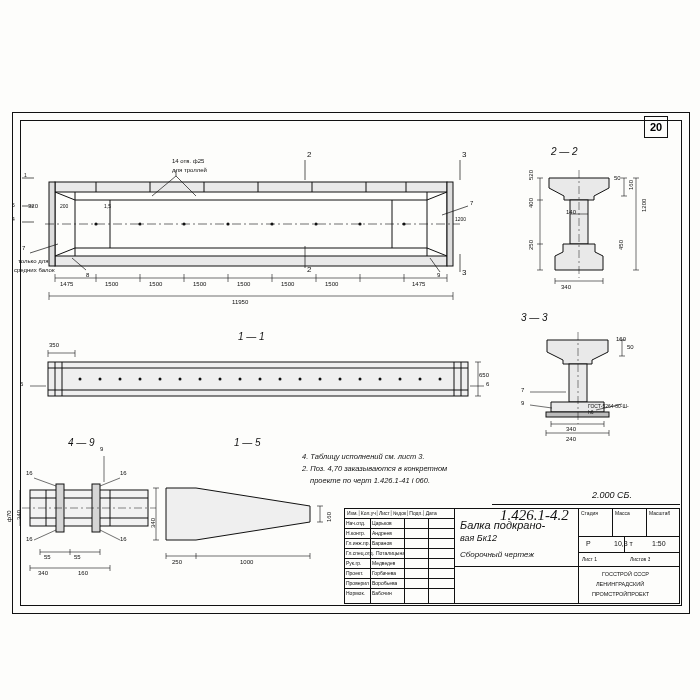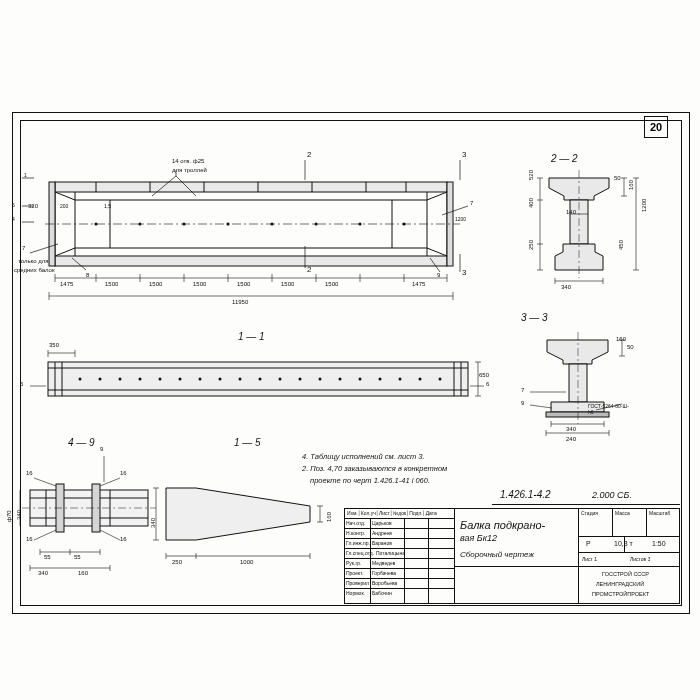--- a/index.html
+++ b/index.html
@@ -199,21 +199,21 @@
       <line x1="475" y1="396" x2="481" y2="396"></line>
       <line x1="30" y1="386" x2="46" y2="386"></line>
       <line x1="470" y1="386" x2="484" y2="386"></line>
     </g>
   </svg>
   <div class="dim" style="left:49px;top:342px;">350</div>
   <div class="dim" style="left:479px;top:372px;">650</div>
   <div class="txt small" style="left:20px;top:381px;">6</div>
   <div class="txt small" style="left:486px;top:381px;">6</div>
 
-  <div class="txt big it" style="left:551px;top:146px;margin-top:7px;">2 — 2</div>
+  <div class="txt big it" style="left:551px;top:146px;">2 — 2</div>
   <svg width="700" height="700">
     <g stroke="#111" fill="#e9e9e9" stroke-width="1">
 
       <path d="M549,178 L609,178 L609,188 L594,196 L594,200 L564,200 L564,196 L549,188 Z"></path>
 
       <rect x="570" y="200" width="18" height="44"></rect>
 
       <path d="M563,244 L595,244 L595,252 L603,256 L603,270 L555,270 L555,256 L563,252 Z"></path>
     </g>
     <g stroke="#111" stroke-width="0.6" fill="none">
@@ -352,21 +352,21 @@
   <div class="vline" style="left:454px;top:508px;height:96px;"></div>
   <div class="vline" style="left:578px;top:508px;height:96px;"></div>
   <div class="vline" style="left:612px;top:508px;height:28px;"></div>
   <div class="vline" style="left:646px;top:508px;height:28px;"></div>
   <div class="hline" style="left:578px;top:536px;width:102px;"></div>
   <div class="hline" style="left:578px;top:552px;width:102px;"></div>
   <div class="hline" style="left:578px;top:566px;width:102px;"></div>
   <div class="hline" style="left:454px;top:566px;width:124px;"></div>
   <div class="vline" style="left:624px;top:536px;height:16px;"></div>
 
-  <div class="txt" style="left:500px;top:489px;font-size:10px;font-style:italic;">1.426.1-4.2</div>
+  <div class="txt" style="left:500px;top:507px;font-size:15px;font-style:italic;font-family:Liberation Serif, serif;">1.426.1-4.2</div>
   <div class="txt" style="left:592px;top:490px;font-size:9px;font-style:italic;">2.000 СБ.</div>
   <div class="hline" style="left:492px;top:504px;width:188px;"></div>
 
   <div class="tcell" style="left:347px;top:510px;">Изм.│Кол.уч│Лист│№док│Подп.│Дата</div>
   <div class="hline" style="left:344px;top:518px;width:110px;"></div>
 
   <div class="tcell" style="left:346px;top:520px;">Нач.отд.</div>
   <div class="tcell" style="left:372px;top:520px;">Царьков</div>
   <div class="tcell" style="left:346px;top:530px;">Н.контр.</div>
   <div class="tcell" style="left:372px;top:530px;">Андреев</div>

